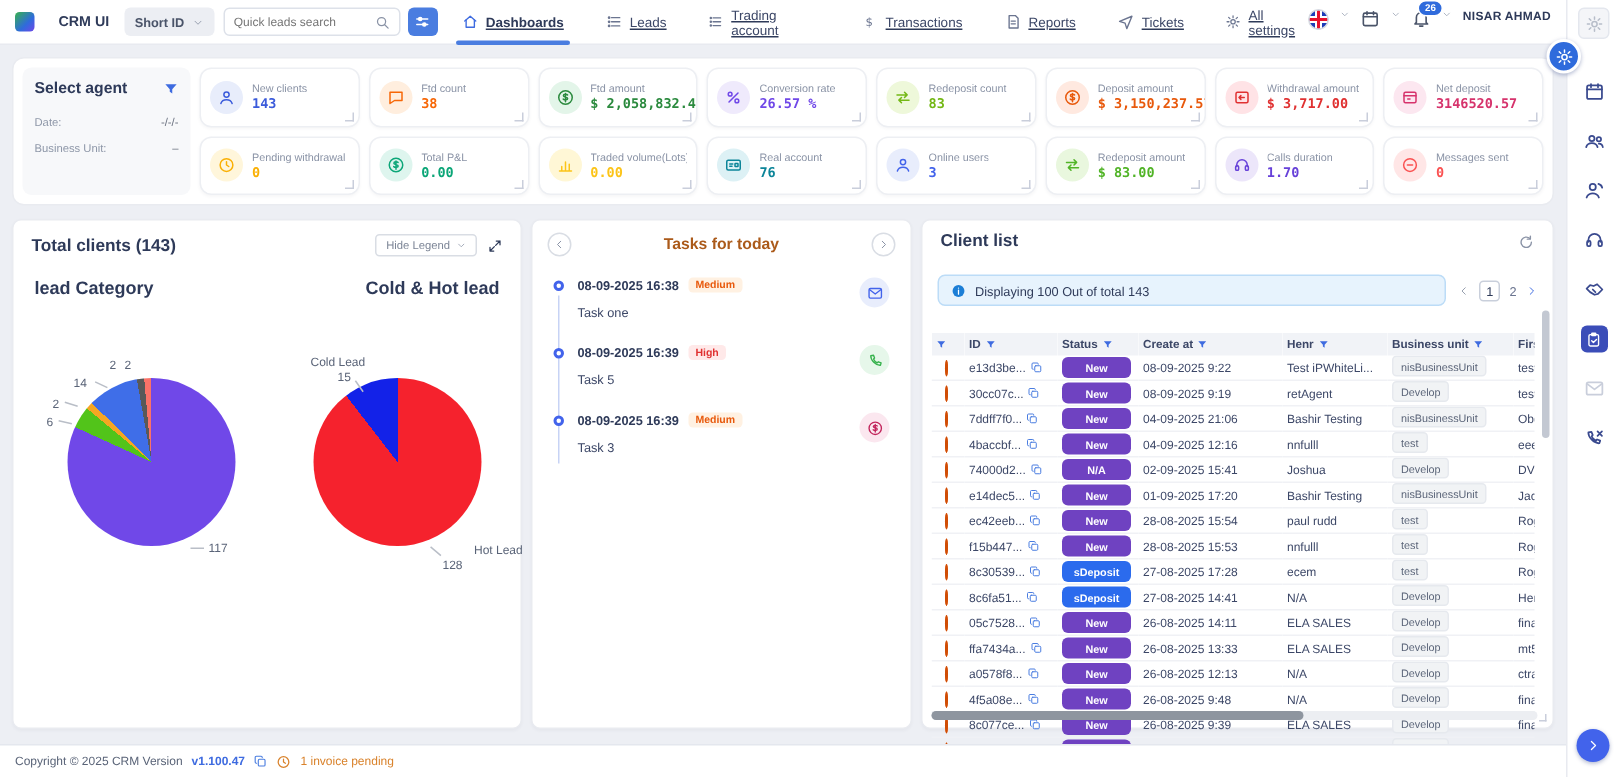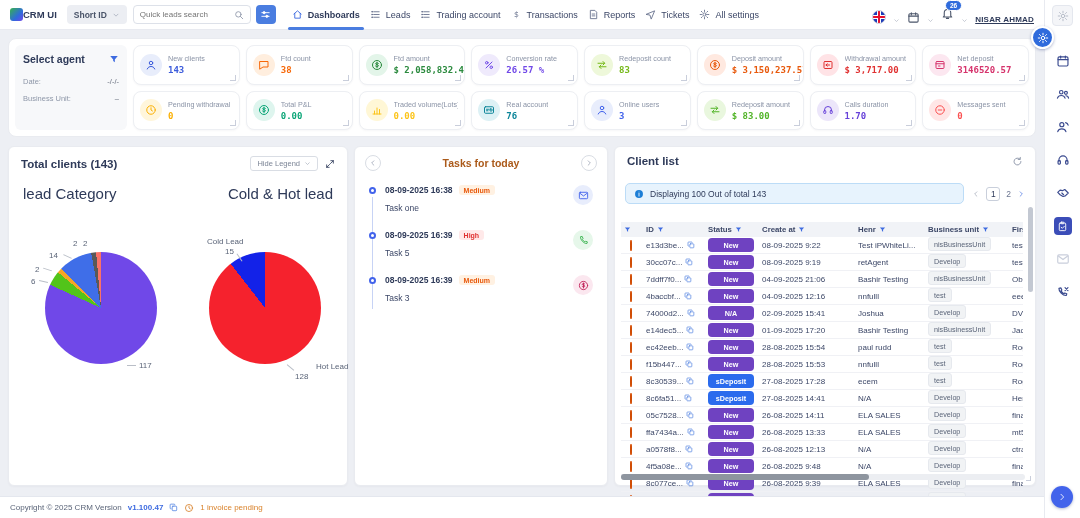--- a/index.html
+++ b/index.html
@@ -3,37 +3,37 @@
 <meta charset="utf-8">
 <style>
   * { margin:0; padding:0; box-sizing:border-box; }
   html,body { width:1080px; height:518px; overflow:hidden; font-family:"Liberation Sans",sans-serif; background:#edeff4; color:#2e3a59; cursor:default; }
   .canvas { position:relative; width:1080px; height:518px; }
   .ic { display:inline-flex; align-items:center; justify-content:center; }
   .ic svg { width:100%; height:100%; display:block; }
 
   
   .topbar { position:absolute; left:0; top:0; width:1044px; height:30px; background:#fff; border-bottom:1px solid #e8eaf0; display:flex; align-items:center; padding:0 10px; z-index:4; }
-  .logo { display:flex; align-items:center; gap:0; margin-right:10px; }
+  .logo { display:flex; align-items:center; gap:16px; margin-right:10px; }
   .logo-mark { width:13px; height:13px; border-radius:3px; background:linear-gradient(135deg,#37b24d 0%,#2f6bdc 60%,#7048e8 100%); }
   .logo-text { font-size:9.5px; font-weight:bold; color:#2e3a59; }
   .shortid { display:flex; align-items:center; gap:5px; background:#eceef3; border-radius:4px; height:19px; padding:0 7px; font-size:8.5px; font-weight:bold; color:#4a5469; margin-right:6px; }
   .shortid .ic { width:8px; height:8px; color:#9aa2b2; }
   .searchbox { display:flex; align-items:center; height:19px; width:118px; border:1px solid #dde1e9; border-radius:4px; padding:0 6px; background:#fff; margin-right:5px; }
   .searchbox input { border:none; outline:none; flex:1; font-size:8px; color:#58627a; font-family:"Liberation Sans",sans-serif; background:transparent; width:80px; }
   .searchbox .ic { width:10px; height:10px; color:#8a93a6; }
   .btn-sliders { width:20px; height:19px; background:#4a7de0; border-radius:4px; display:flex; align-items:center; justify-content:center; color:#fff; margin-right:16px; }
   .btn-sliders .ic { width:11px; height:11px; }
-  .nav { display:flex; align-items:flex-end; gap:10px; flex:1; }
+  .nav { display:flex; align-items:flex-end; gap:28px; flex:1;text-decoration:underline; }
   .nav-item { position:relative; display:flex; align-items:center; gap:5px; font-size:9px; color:#3c4767; height:30px; }
   .nav-item .ic { width:11px; height:11px; color:#6b7590; }
   .nav-item.active { color:#2e3a59; font-weight:bold; }
   .nav-item.active .ic { color:#3e6be0; }
   .nav-item.active::after { content:""; position:absolute; left:-4px; right:-4px; bottom:0; height:2.5px; background:#4a7de0; border-radius:2px; }
-  .top-right { display:flex; align-items:flex-end; gap:7px;text-decoration:underline; }
+  .top-right { display:flex; align-items:flex-start; gap:7px; }
   .flag { width:14px; height:14px; border-radius:50%; border:1px solid #d8dbe2;
     background-color:#1d3bb8;
     background-image:
       linear-gradient(0deg, transparent 42%, #e8112d 42%, #e8112d 58%, transparent 58%),
       linear-gradient(90deg, transparent 42%, #e8112d 42%, #e8112d 58%, transparent 58%),
       linear-gradient(0deg, transparent 33%, #ffffff 33%, #ffffff 67%, transparent 67%),
       linear-gradient(90deg, transparent 33%, #ffffff 33%, #ffffff 67%, transparent 67%); }
   .caret { width:7px; height:7px; color:#a4abba; }
   .top-ic { width:13px; height:13px; color:#4a5469; }
   .bell-wrap { position:relative; }
@@ -79,21 +79,21 @@
   .p3 { left:614px; width:422px; }
 
   
   .p1-head { display:flex; align-items:center; justify-content:space-between; padding:9px 12px 0 12px; }
   .p1-title { font-size:11.5px; font-weight:bold; color:#2e3a59; }
   .p1-tools { display:flex; align-items:center; gap:7px; }
   .legend-select { display:flex; align-items:center; gap:4px; border:1px solid #d9dde4; border-radius:3px; padding:2px 6px; font-size:7.5px; color:#7c8596; background:#fff; }
   .legend-select .ic { width:7px; height:7px; color:#9aa2b2; }
   .expand-ic { width:10px; height:10px; color:#2e3a59; }
   .chart-titles { display:flex; justify-content:space-between; padding:14px 14px 0 14px; }
-  .chart-title { font-size:15px; font-weight:normal; color:#2e3a59; }
+  .chart-title { font-size:12px; font-weight:bold; color:#2e3a59; }
   .pie { position:absolute; border-radius:50%; width:112px; height:112px; }
   .pie1 { left:36px; top:105px; }
   .pie2 { left:200px; top:105px; }
   .pie-label { position:absolute; font-size:8px; color:#5a6478; white-space:nowrap; }
   .lead-line { position:absolute; width:9px; height:1px; background:#b9bec7; }
 
   
   .p2-head { display:flex; align-items:center; justify-content:space-between; padding:8px 10px; }
   .p2-title { font-size:10.5px; font-weight:bold; color:#ab5a1a; }
   .nav-circle { width:16px; height:16px; border:1px solid #d9dde4; border-radius:50%; color:#8a93a6; display:flex; align-items:center; justify-content:center; }

